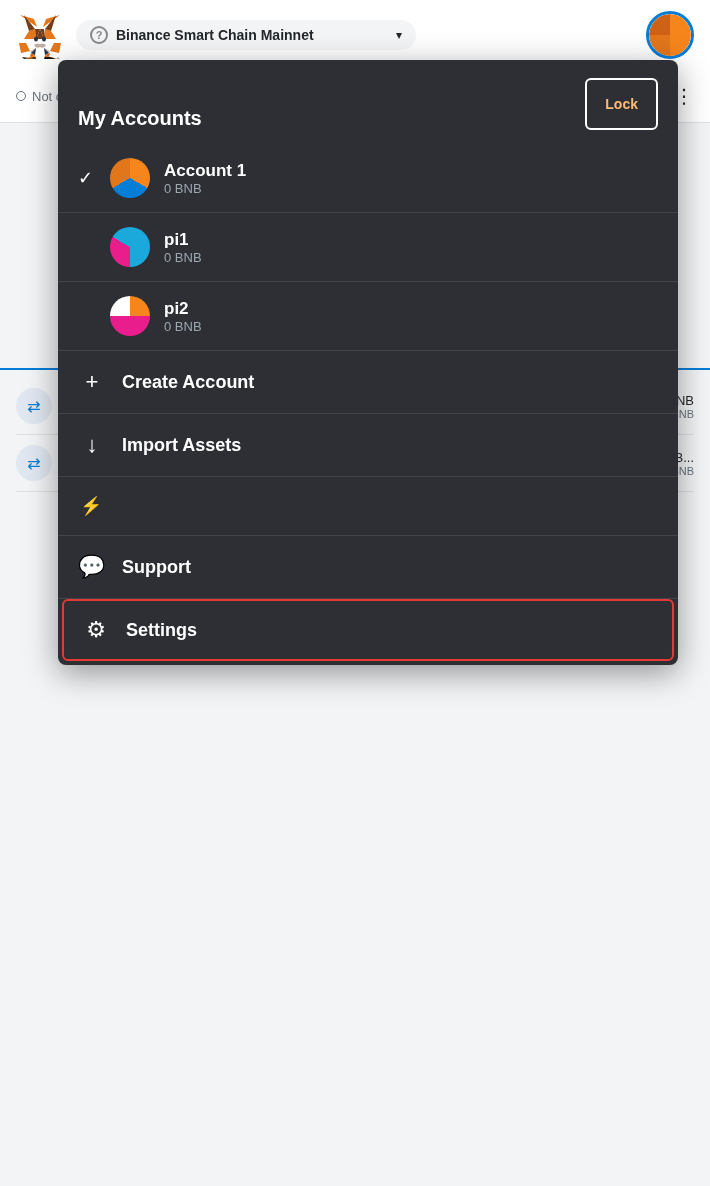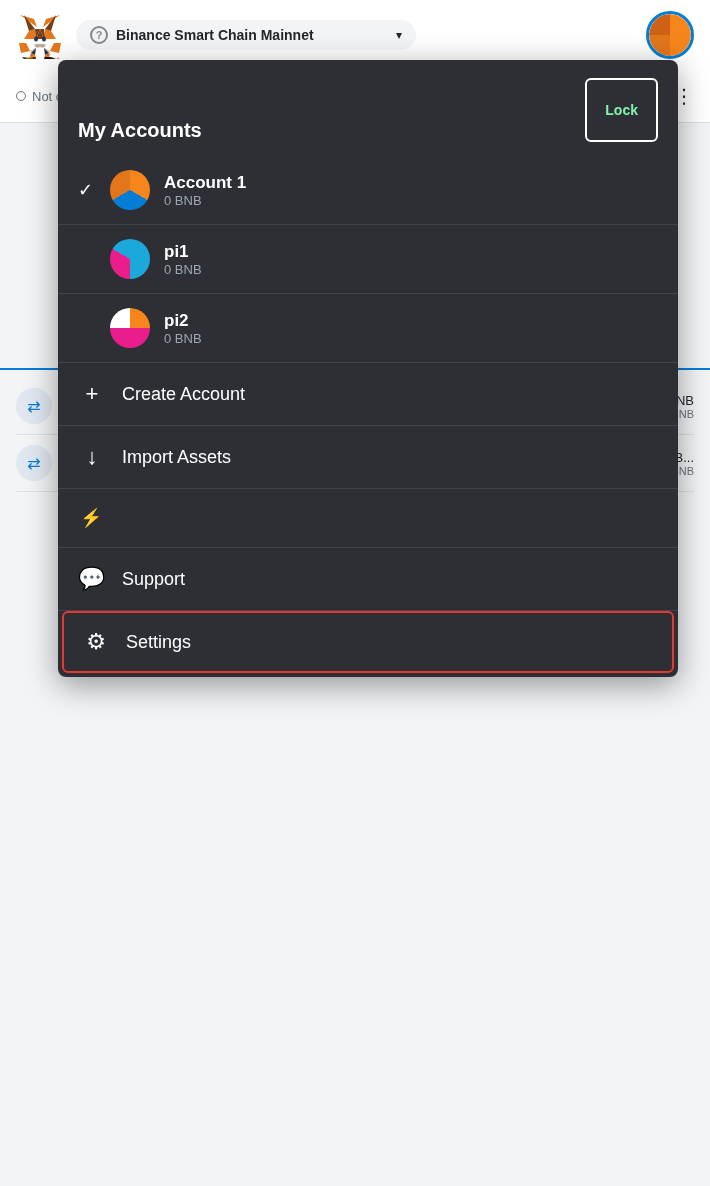--- a/index.html
+++ b/index.html
@@ -147,24 +147,24 @@
     }
     .panel-title {
       font-size: 20px;
       font-weight: 700;
       color: #ffffff;
     }
     .lock-btn {
       background: transparent;
       border: 2px solid #ffffff;
       border-radius: 6px;
-      color: #86efac;
+      color: #fdba74;
       font-size: 14px;
       font-weight: 600;
-      padding: 22px 18px;
+      padding: 16px 18px;
       cursor: pointer;
     }
 
     
     .account-list {
       padding: 0;
     }
     .account-item {
       display: flex;
       align-items: center;
@@ -229,21 +229,21 @@
     }
     .action-icon {
       font-size: 22px;
       color: #ffffff;
       width: 28px;
       text-align: center;
       flex-shrink: 0;
     }
     .action-label {
       font-size: 18px;
-      font-weight: 400;
+      font-weight: 700;
       color: #ffffff;
     }
 
     
     .action-item.settings-highlighted {
       border: 2px solid #e53935;
       margin: 0 4px 4px 4px;
       border-radius: 6px;
       padding: 16px 18px;
     }

